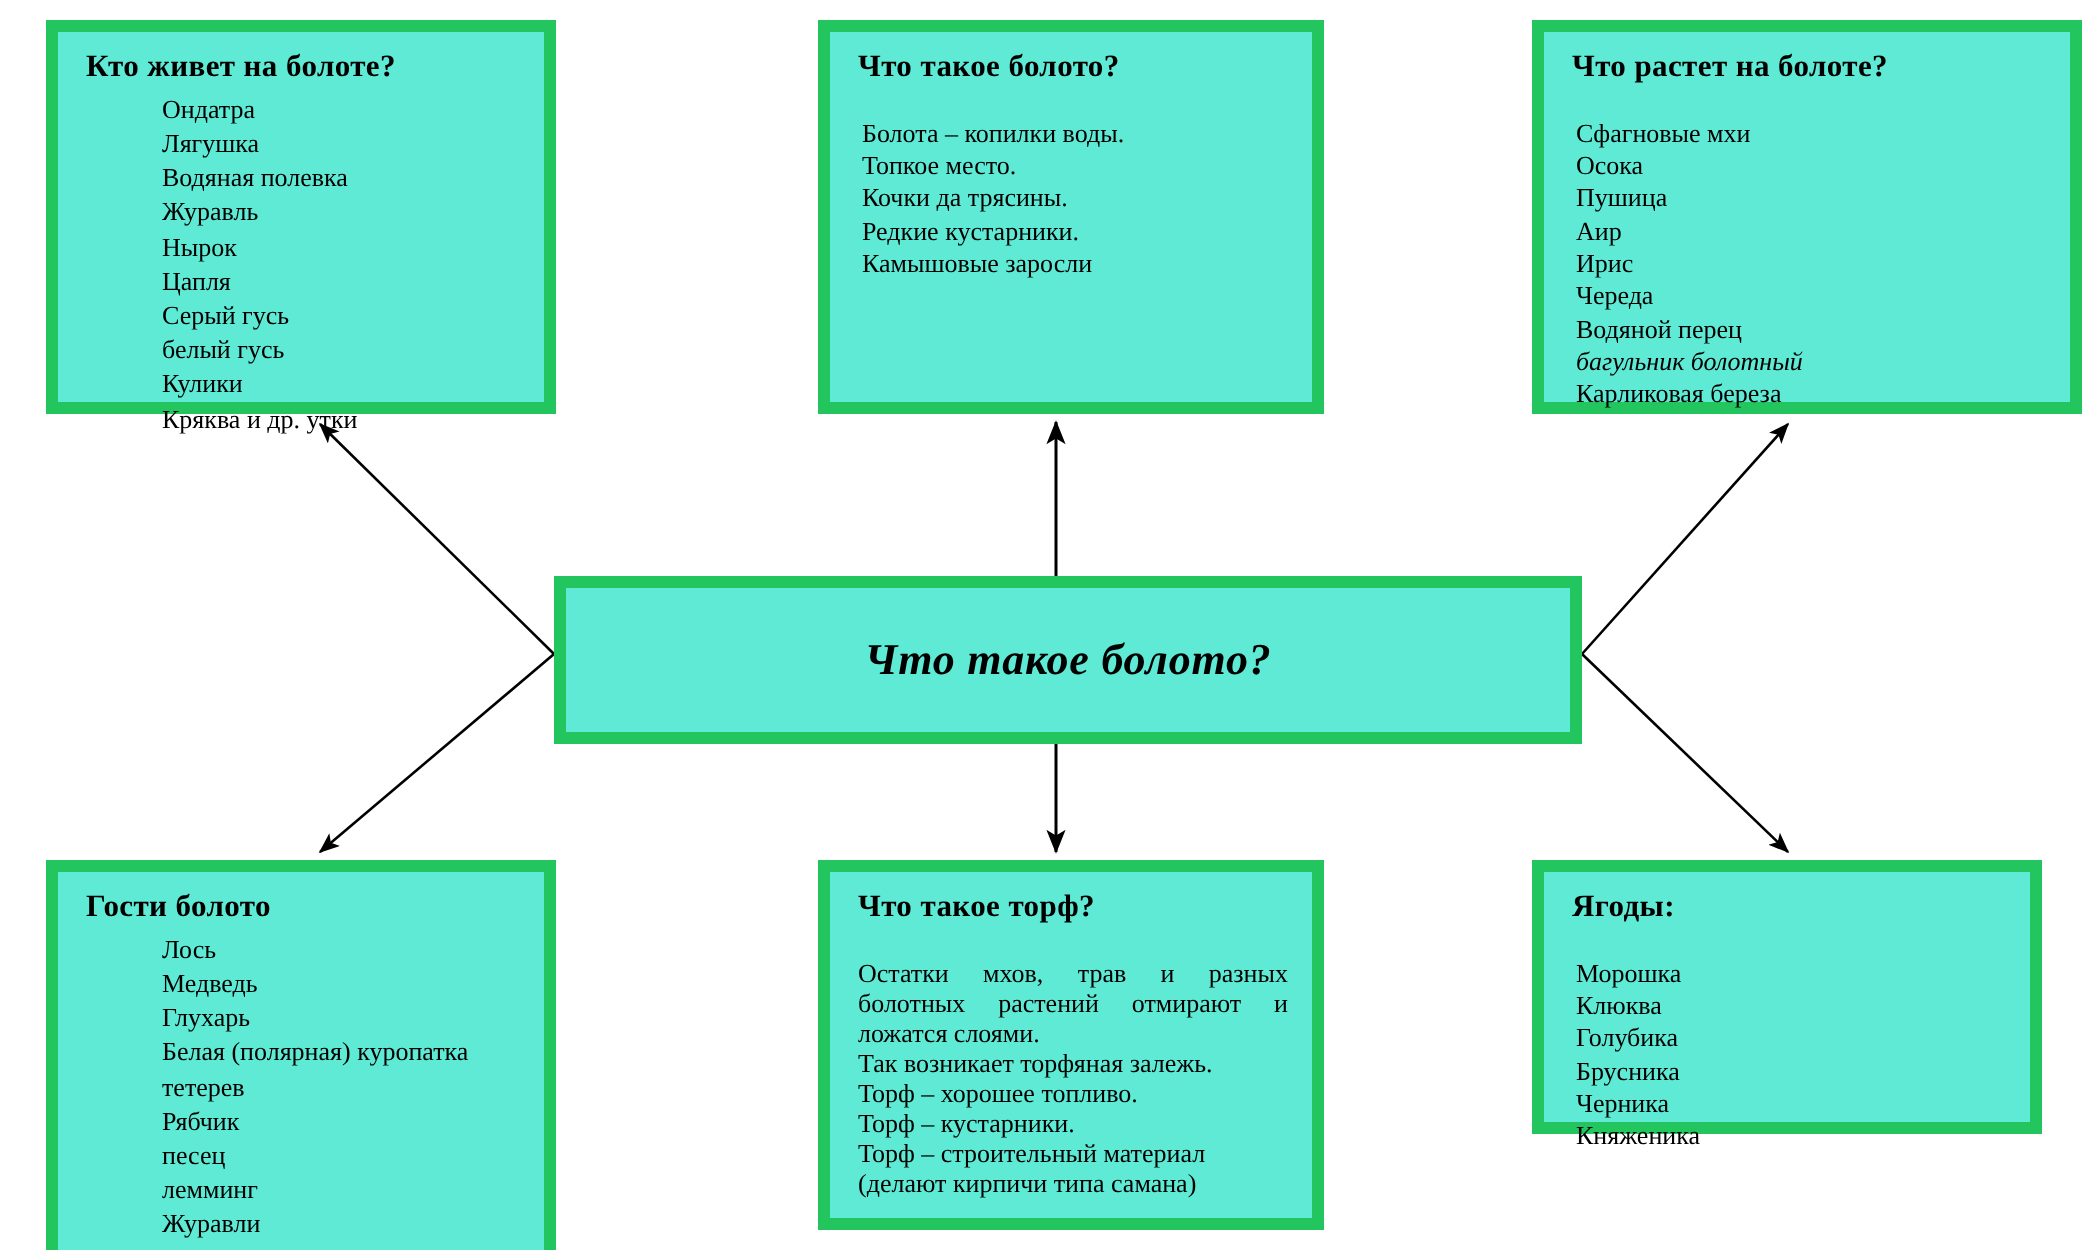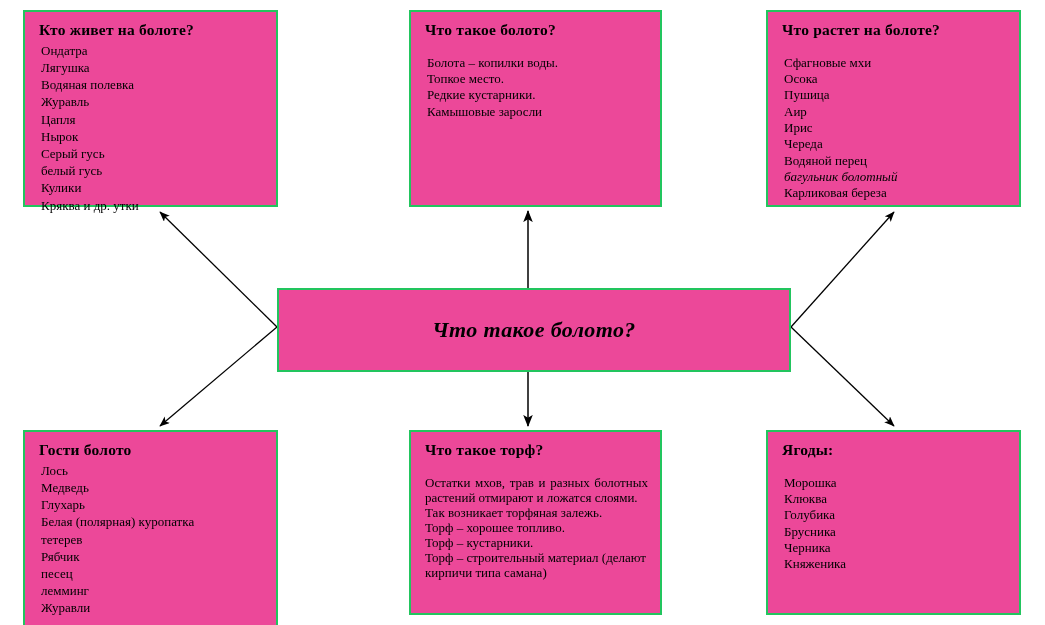--- a/index.html
+++ b/index.html
@@ -22,22 +22,22 @@
     position: absolute;
     left: 0;
     top: 0;
     width: 1045px;
     height: 625px;
     pointer-events: none;
   }
   .box {
     position: absolute;
     box-sizing: border-box;
-    border: 2px solid #22c55e;
-    background: #ec4899;
+    border: 6px solid #22c55e;
+    background: #5eead4;
     padding: 8px 12px 6px 14px;
   }
   .box-title {
     font-weight: bold;
     font-size: 15.5px;
     line-height: 1.28;
     letter-spacing: 0.2px;
     margin: 0 0 2px 0;
     white-space: nowrap;
   }
@@ -66,38 +66,39 @@
   .para .just {
     display: block;
     text-align: justify;
   }
   .para .line {
     display: block;
   }
   
   #box-who      { left: 23px;  top: 10px;  width: 255px; height: 197px; }
   #box-what     { left: 409px; top: 10px;  width: 253px; height: 197px; }
-  #box-grows    { left: 766px; top: 10px;  width: 255px; height: 197px; }
+  #box-grows    { left: 766px; top: 10px;  width: 275px; height: 197px; }
   #box-center   { left: 277px; top: 288px; width: 514px; height: 84px;
                   padding: 0; display: flex; align-items: center; justify-content: center; }
   #box-guests   { left: 23px;  top: 430px; width: 255px; height: 231px; }
   #box-peat     { left: 409px; top: 430px; width: 253px; height: 185px; }
-  #box-berries  { left: 766px; top: 430px; width: 255px; height: 185px; }
+  #box-berries  { left: 766px; top: 430px; width: 255px; height: 137px; }
 
   .center-title {
     font-weight: bold;
     font-style: italic;
     font-size: 22px;
     letter-spacing: 0.4px;
     text-align: center;
     width: 100%;
   }
   #box-guests .list li,
   #box-who .list li {
     line-height: 17.2px;
+    margin-left: 36px;
   }
   #box-peat .para {
     line-height: 15px;
   }
 </style>
 </head>
 <body>
 
 <div id="canvas">
 
@@ -115,35 +116,36 @@
     <line x1="791" y1="327" x2="894" y2="426" stroke="#000000" stroke-width="1.3" marker-end="url(#ah)"></line>
   </svg>
 
   <div class="box" id="box-who">
     <div class="box-title">Кто живет на болоте?</div>
     <ul class="list">
       <li>Ондатра</li>
       <li>Лягушка</li>
       <li>Водяная полевка</li>
       <li>Журавль</li>
+      <li>Нырок</li>
       <li>Цапля</li>
-      <li>Нырок</li>
       <li>Серый гусь</li>
       <li>белый гусь</li>
       <li>Кулики</li>
       <li>Кряква и др. утки</li>
     </ul>
   </div>
 
   <div class="box" id="box-what">
     <div class="box-title">Что такое болото?</div>
     <div class="gap"></div>
     <ul class="list">
       <li>Болота – копилки воды.</li>
       <li>Топкое место.</li>
+      <li>Кочки да трясины.</li>
       <li>Редкие кустарники.</li>
       <li>Камышовые заросли</li>
     </ul>
   </div>
 
   <div class="box" id="box-grows">
     <div class="box-title">Что растет на болоте?</div>
     <div class="gap"></div>
     <ul class="list">
       <li>Сфагновые мхи</li>

